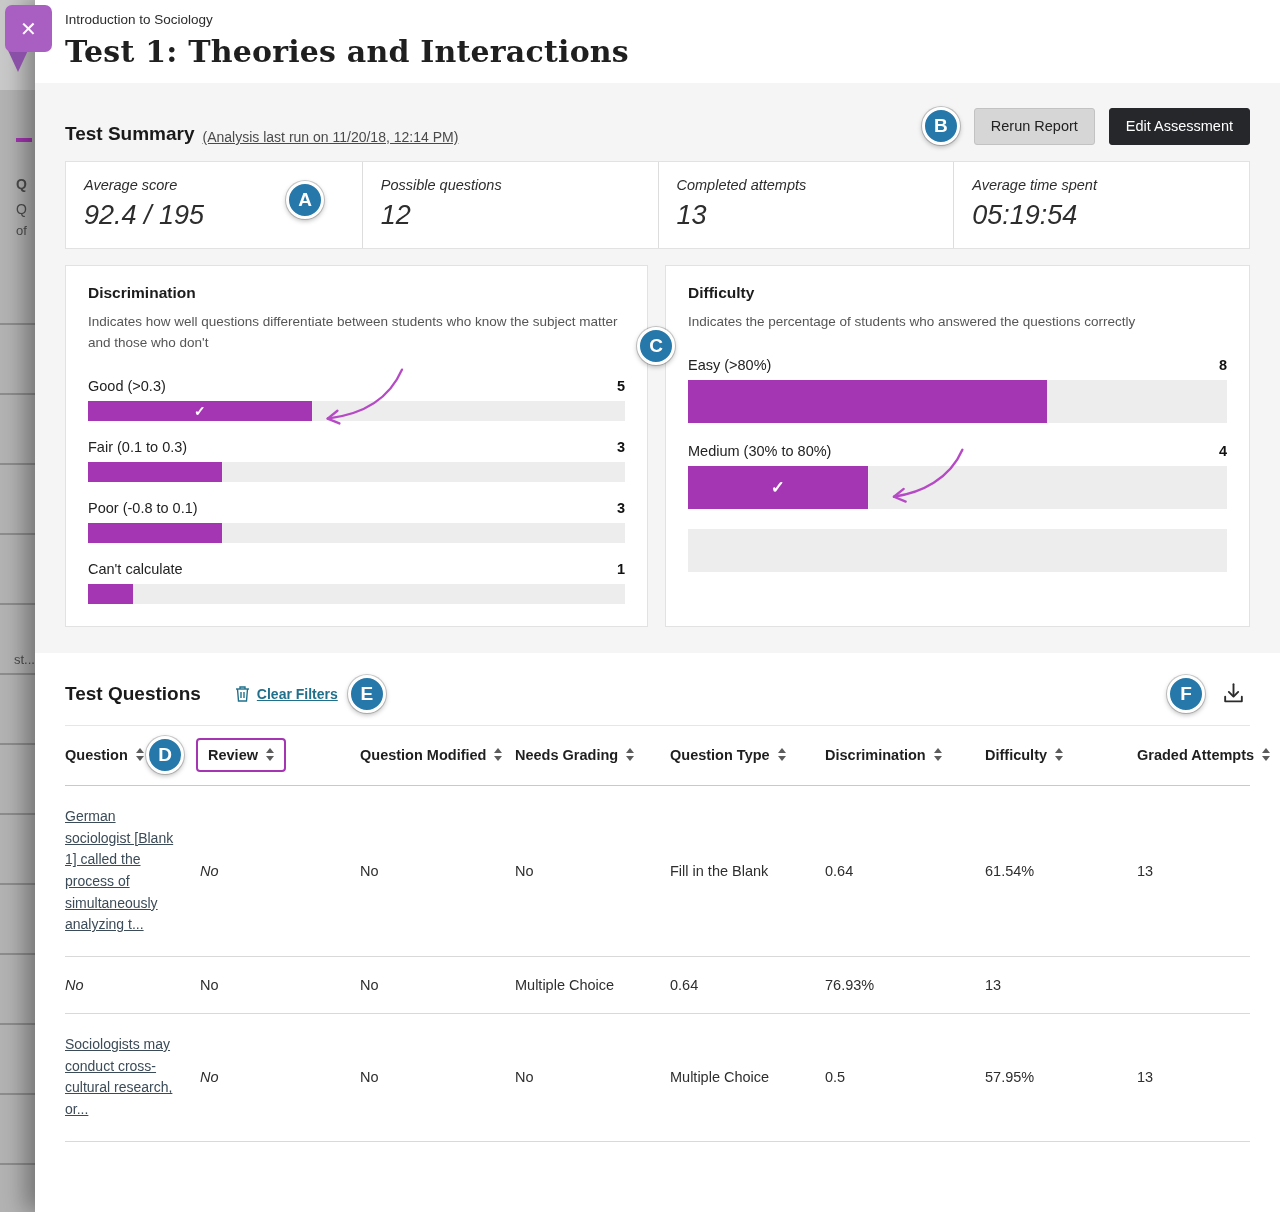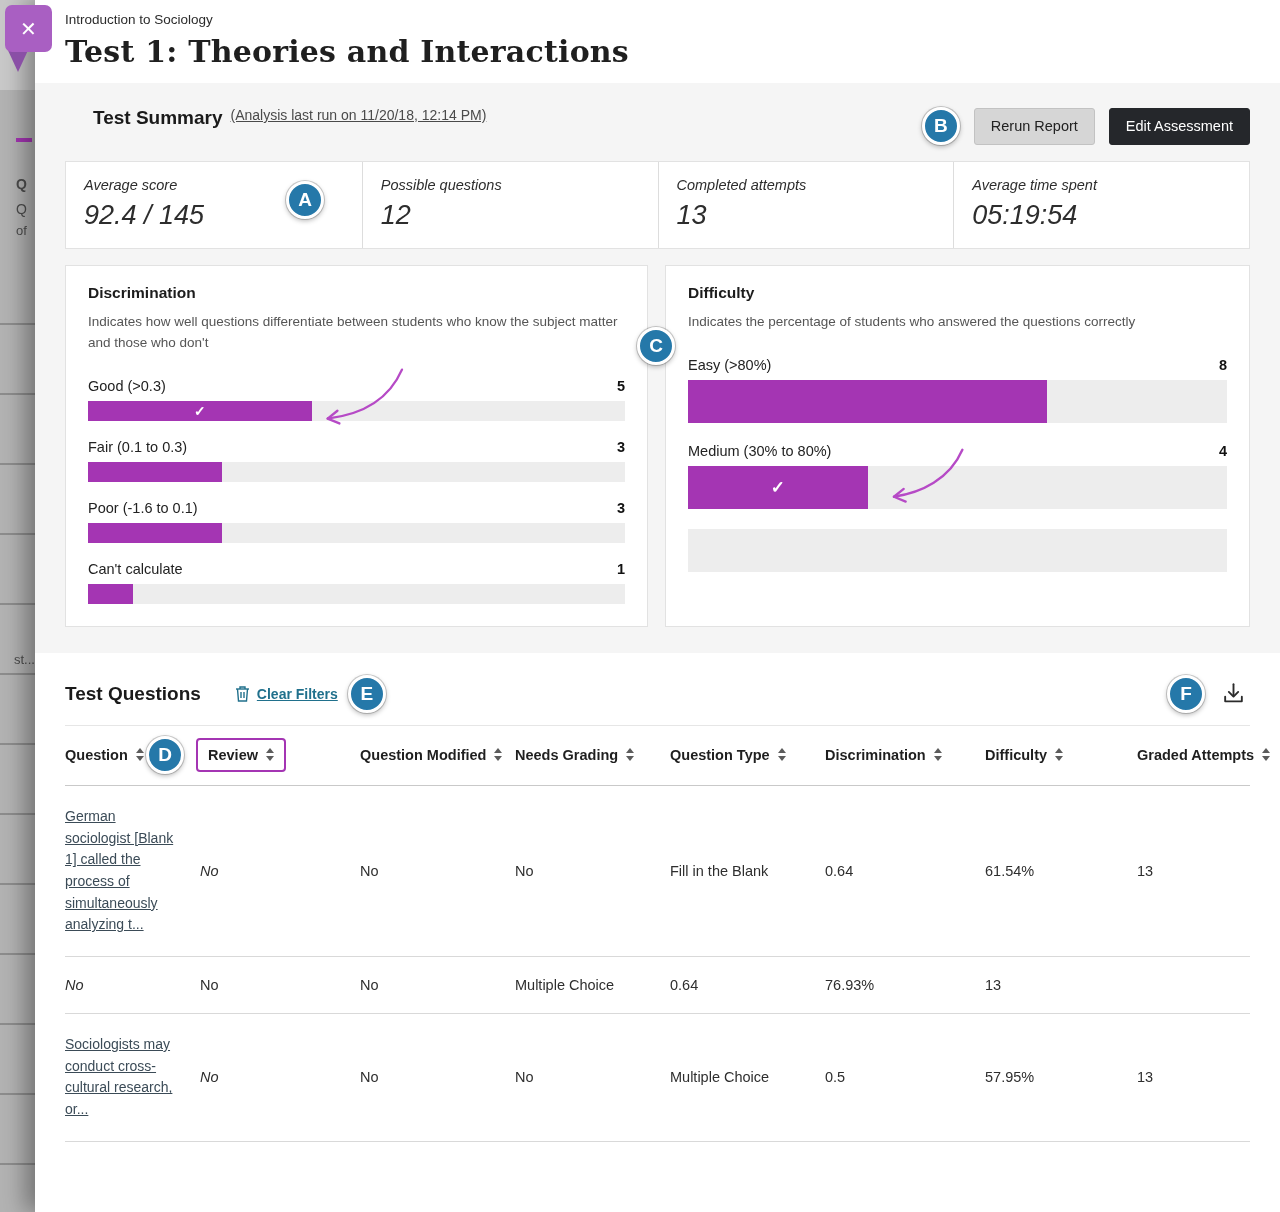--- a/index.html
+++ b/index.html
@@ -36,21 +36,21 @@
 
   
   .modal{position:absolute;left:35px;top:0;right:0;bottom:0;background:#fff;
     box-shadow:-10px 0 22px rgba(0,0,0,.35);overflow:hidden;}
   .panel-header{padding:10px 30px 14px 30px;}
   .crumb{font-size:13.5px;color:#2b2b2b;margin:2px 0 7px;}
   .title{font-family:"DejaVu Serif",serif;font-weight:600;font-size:30px;color:#1f1f1f;margin:0;letter-spacing:.2px;}
 
   
   .summary-band{background:#f5f5f5;padding:24px 30px 26px;}
-  .summary-head{display:flex;align-items:flex-start;margin-bottom:16px;margin-left:28px;}
+  .summary-head{display:flex;align-items:flex-end;margin-bottom:16px;}
   .summary-head h2{font-size:19px;margin:0;color:#1a1a1a;}
   .note{font-size:14px;color:#4a4a4a;margin-left:8px;text-decoration:underline;}
   .head-actions{margin-left:auto;display:flex;align-items:center;gap:14px;}
   .btn{font-size:14.5px;height:37px;padding:0 16px;border-radius:3px;cursor:pointer;
     font-family:"Liberation Sans",sans-serif;}
   .btn.gray{background:#d6d6d6;color:#222;border:1px solid #c2c2c2;}
   .btn.dark{background:var(--dark-btn);color:#fff;border:1px solid var(--dark-btn);}
 
   .stats{display:grid;grid-template-columns:repeat(4,1fr);background:#fff;border:1px solid #e2e2e2;
     position:relative;margin-bottom:16px;}
@@ -144,21 +144,21 @@
         <button class="btn gray">Rerun Report</button>
         <button class="btn dark">Edit Assessment</button>
       </div>
     </div>
 
     <div class="stats">
       <span class="badge badge-a">A</span>
 
   <div class="stat-cell">
     <div class="stat-label">Average score</div>
-    <div class="stat-value">92.4 / 145</div>
+    <div class="stat-value">92.4 / 195</div>
   </div>
 
   <div class="stat-cell">
     <div class="stat-label">Possible questions</div>
     <div class="stat-value">12</div>
   </div>
 
   <div class="stat-cell">
     <div class="stat-label">Completed attempts</div>
     <div class="stat-value">13</div>
@@ -196,21 +196,21 @@
     </div>
     <div class="bar-track">
       <div class="bar-fill" style="width: 25%;">
         
       </div>
     </div>
   </div>
 
   <div class="bar-group">
     <div class="bar-head">
-      <span class="bar-label">Poor (-1.6 to 0.1)</span>
+      <span class="bar-label">Poor (-0.8 to 0.1)</span>
       <span class="bar-count">3</span>
     </div>
     <div class="bar-track">
       <div class="bar-fill" style="width: 25%;">
         
       </div>
     </div>
   </div>
 
   <div class="bar-group">

